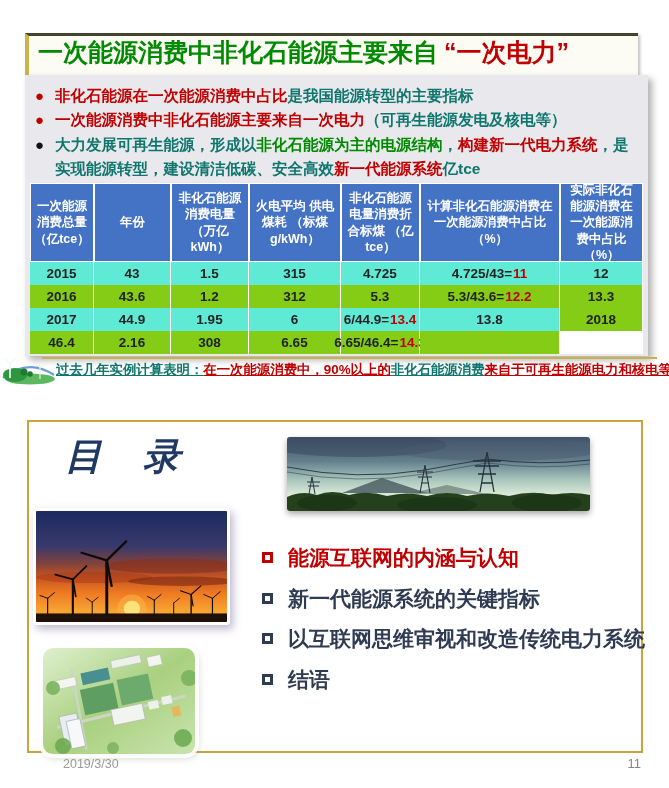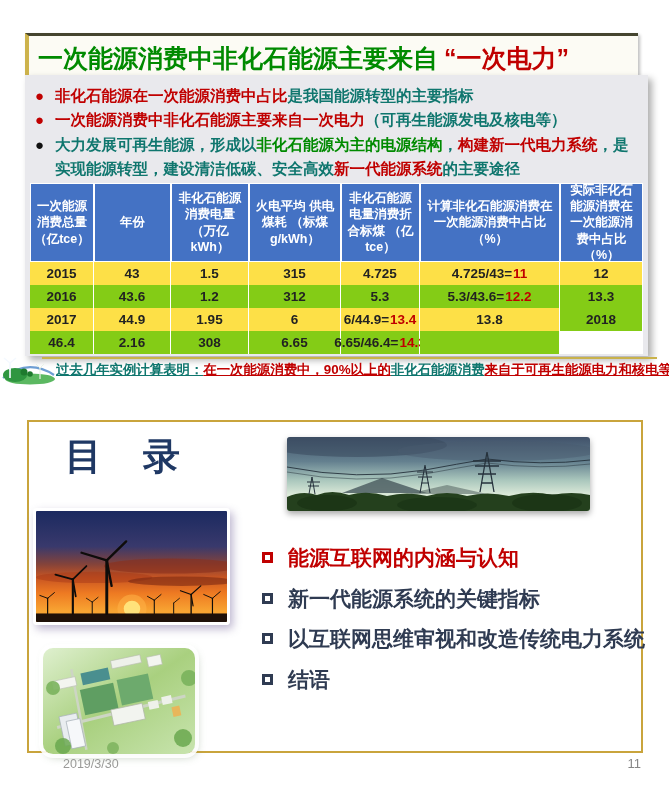--- a/index.html
+++ b/index.html
@@ -3,21 +3,21 @@
 <meta charset="utf-8">
 <style>
   * { margin:0; padding:0; box-sizing:border-box; }
   html,body { width:669px; height:788px; background:#ffffff; font-family:"Liberation Sans","DejaVu Sans",sans-serif; position:relative; overflow:hidden; }
 
   
   .s1-title {
     position:absolute; left:25px; top:33px; width:613px; height:42px;
     background:#fcfbf4; border-top:3px solid #45452f; border-left:4px solid #cdb34c;
     box-shadow:2px 2px 3px rgba(0,0,0,.25);
-    display:flex; align-items:flex-end; padding-left:9px;
+    display:flex; align-items:flex-start; padding-left:9px;
     font-size:25px; font-weight:bold; white-space:nowrap;
   }
   .t-green { color:#008a00; }
   .t-red   { color:#c00000; margin-left:6px; }
 
   .s1-body {
     position:absolute; left:25px; top:75px; width:623px; height:281px;
     background:#e9e9ed; box-shadow:4px 4px 7px rgba(0,0,0,.32);
   }
   .bullets { padding:9px 6px 0 10px; }
@@ -36,37 +36,37 @@
   }
   .th {
     background:#4472c4; color:#fff; font-weight:bold; font-size:12.5px;
     height:79px; display:flex; align-items:center; justify-content:center;
     text-align:center; line-height:1.3; padding:2px 3px; border:1px solid #fff;
   }
   .td {
     height:23px; display:flex; align-items:center; justify-content:center;
     font-size:13.5px; font-weight:bold; color:#222; border-right:1px solid #fff;
   }
-  .row-a { background:#fde047; }
+  .row-a { background:#5eead4; }
   .row-b { background:#84cc16; }
   .result { color:#c00000; margin-left:1px; }
 
   .gold-rule { position:absolute; left:42px; top:357px; width:615px; border-top:2px solid #c9b24b; }
   .banner { position:absolute; left:0; top:352px; width:669px; height:36px; display:flex; align-items:center; }
   .banner-text { font-size:13.4px; font-weight:bold; white-space:nowrap; }
   .banner-text span { text-decoration:underline; }
 
   
   .s2-box {
     position:absolute; left:27px; top:420px; width:616px; height:333px;
     border:2px solid #c9a43c; background:#fff;
   }
   .toc-title {
     position:absolute; left:65px; top:432px;
-    font-size:37px; font-weight:bold; color:#1f3864; letter-spacing:2px;
+    font-size:37px; font-weight:bold; color:#1f3864; letter-spacing:2px;font-style:italic;
   }
   .photo { position:absolute; overflow:hidden; }
   .photo svg { display:block; width:100%; height:100%; }
   .photo-power { left:287px; top:437px; width:303px; height:74px; border-radius:3px; box-shadow:0 3px 6px rgba(0,0,0,.35); }
   .photo-sunset { left:33px; top:508px; width:197px; height:117px; border:3px solid rgba(255,255,255,.95); border-radius:4px; box-shadow:3px 4px 9px rgba(110,95,150,.45); }
   .photo-campus { left:43px; top:648px; width:152px; height:106px; border-radius:10px; box-shadow:0 0 0 4px rgba(255,255,255,.9), 2px 3px 8px rgba(100,130,90,.4); }
 
   .toc-list { position:absolute; left:262px; top:544px; width:385px; }
   .toc-item { display:flex; margin-bottom:13px; font-size:21px; font-weight:bold; line-height:1.32; }
   .sq { width:11px; height:11px; border:3px solid #2f3b52; margin:8px 15px 0 0; flex:none; }
@@ -90,21 +90,21 @@
     <div class="bullet">
       <span class="dot dot-red">●</span>
       <div><span class="seg-red">非化石能源在一次能源消费中占比</span><span class="seg-black">是我国能源转型的主要指标</span></div>
     </div>
     <div class="bullet">
       <span class="dot dot-red">●</span>
       <div><span class="seg-red">一次能源消费中非化石能源主要来自一次电力</span><span class="seg-black">（可再生能源发电及核电等）</span></div>
     </div>
     <div class="bullet">
       <span class="dot dot-black">●</span>
-      <div><span class="seg-black">大力发展可再生能源，形成以</span><span class="seg-green">非化石能源为主的电源结构</span><span class="seg-black">，</span><span class="seg-red">构建新一代电力系统</span><span class="seg-black">，是实现能源转型，建设清洁低碳、安全高效</span><span class="seg-red">新一代能源系统</span><span class="seg-black">的主要途径</span></div>
+      <div><span class="seg-black">大力发展可再生能源，形成以</span><span class="seg-green">非化石能源为主的电源结构</span><span class="seg-black">，</span><span class="seg-red">构建新一代电力系统</span><span class="seg-black">，是实现能源转型，建设清洁低碳、安全高效</span><span class="seg-red">新一代能源系统</span><span class="seg-black">亿tce</span></div>
     </div>
   </div>
 
   <div class="tbl">
     <div class="th">一次能源 消费总量 （亿tce）</div>
     <div class="th">年份</div>
     <div class="th">非化石能源 消费电量 （万亿kWh）</div>
     <div class="th">火电平均 供电煤耗 （标煤 g/kWh）</div>
     <div class="th">非化石能源 电量消费折 合标煤 （亿tce）</div>
     <div class="th">计算非化石能源消费在 一次能源消费中占比 （%）</div>

